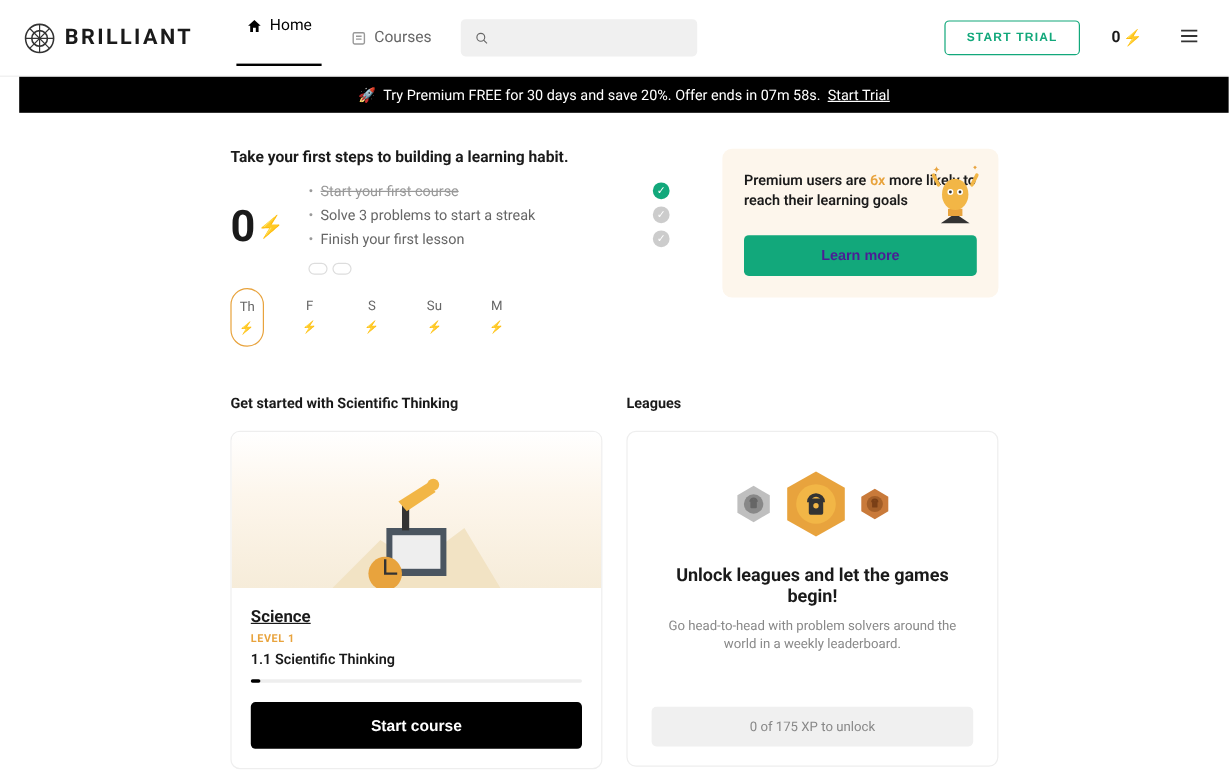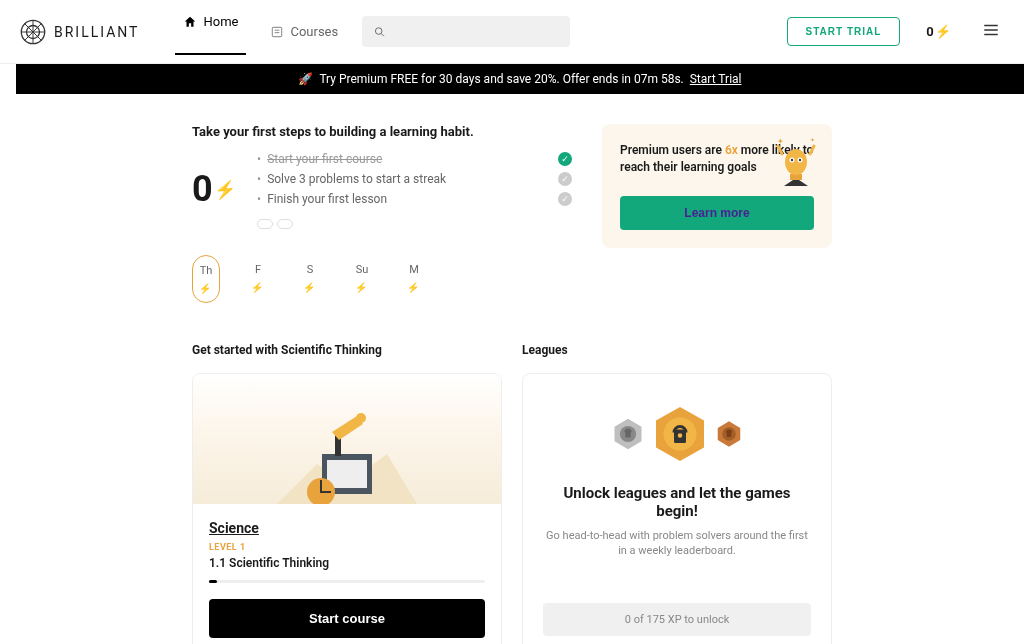--- a/index.html
+++ b/index.html
@@ -2,41 +2,41 @@
 <html><head>
 <meta charset="utf-8">
 <style>
   * { box-sizing: border-box; margin: 0; padding: 0; }
   body { font-family: -apple-system, BlinkMacSystemFont, "Segoe UI", Roboto, sans-serif; color: #1a1a1a; background: #fff; }
   
   
   .header { display: flex; align-items: center; padding: 8px 20px; gap: 16px; border-bottom: 1px solid #eee; }
   .logo-wrap { display: flex; align-items: center; gap: 8px; margin-right: 20px; }
   .logo-icon { width: 26px; height: 26px; }
-  .logo-text { font-weight: 400; letter-spacing: 2px; font-size: 14px; }
+  .logo-text { font-weight: 700; letter-spacing: 2px; font-size: 18px; }
   .nav-item { display: flex; align-items: center; gap: 6px; font-size: 13px; color: #666; cursor: pointer; padding: 6px 8px; }
   .nav-item.active { color: #000; border-bottom: 2px solid #000; padding-bottom: 24px; }
   .nav-icon { width: 14px; height: 14px; }
   .search-bar { flex: 1; background: #f0f0f0; border-radius: 4px; padding: 8px 12px; display: flex; align-items: center; max-width: 260px; }
   .search-bar input { border: none; background: transparent; outline: none; width: 100%; font-size: 13px; }
   .spacer { flex: 1; }
   .trial-btn { border: 1px solid #12a87b; color: #12a87b; background: #fff; padding: 8px 18px; font-size: 10px; font-weight: 700; letter-spacing: 1px; border-radius: 4px; cursor: pointer; }
   .points { font-size: 13px; font-weight: 700; margin: 0 10px; display: flex; align-items: center; gap: 2px; }
   .menu-icon { cursor: pointer; padding: 4px; }
   
   
   .promo { background: #000; color: #fff; text-align: center; padding: 8px; font-size: 12px; margin-left: 16px; }
   .promo .underline { text-decoration: underline; cursor: pointer; }
   
   
   .container { max-width: 680px; margin: 0 auto; padding: 30px 20px; }
   .welcome { font-size: 22px; font-weight: 700; margin-bottom: 24px; }
   
   
-  .top-row { display: flex; gap: 30px; align-items: flex-start; }
+  .top-row { display: flex; gap: 44px; align-items: flex-start; }
   .steps-col { flex: 1; }
   .steps-header { font-size: 13px; font-weight: 700; margin-bottom: 10px; }
   .steps-body { display: flex; gap: 20px; }
   .big-zero { font-size: 36px; font-weight: 700; display: flex; align-items: center; gap: 2px; }
   .step-list { flex: 1; }
   .step-item { display: flex; align-items: center; justify-content: space-between; font-size: 12px; color: #666; padding: 3px 0; }
   .step-item.done .txt { text-decoration: line-through; color: #999; }
   .bullet { margin-right: 6px; color: #999; }
   .check-circle { width: 14px; height: 14px; border-radius: 50%; background: #ccc; display: inline-flex; align-items: center; justify-content: center; color: #fff; font-size: 9px; }
   .check-circle.green { background: #12a87b; }
@@ -44,21 +44,21 @@
   .pill { width: 16px; height: 10px; border: 1px solid #ddd; border-radius: 5px; }
   
   
   .promo-card { background: #fdf6ec; border-radius: 8px; padding: 18px; width: 230px; position: relative; }
   .promo-card-text { font-size: 12px; font-weight: 600; line-height: 1.4; }
   .promo-card-text .orange { color: #e8a33d; }
   .promo-mascot { position: absolute; right: 14px; top: 14px; }
   .learn-more-btn { background: #12a87b; color: #4c1d95; border: none; width: 100%; padding: 10px; margin-top: 20px; border-radius: 4px; font-size: 12px; font-weight: 600; cursor: pointer; }
   
   
-  .days { display: flex; gap: 24px; margin-top: 26px; }
+  .days { display: flex; gap: 24px; margin-top: 11px; }
   .day { display: flex; flex-direction: column; align-items: center; gap: 6px; width: 28px; padding: 8px 0; }
   .day.active { border: 1px solid #e8a33d; border-radius: 14px; }
   .day-label { font-size: 11px; color: #666; }
   .day-bolt { color: #ccc; font-size: 10px; }
   
   
   .section-row { display: flex; gap: 20px; margin-top: 40px; }
   .section-col { flex: 1; }
   .section-title { font-size: 12px; font-weight: 700; margin-bottom: 16px; }
   
@@ -262,19 +262,19 @@
                 <circle cx="20" cy="21" r="1.5" fill="#f2b646"></circle>
               </svg>
             <svg width="30" height="30" viewBox="0 0 40 40">
                 <polygon points="20,3 35,12 35,28 20,37 5,28 5,12" fill="#c97a3a"></polygon>
                 <circle cx="20" cy="20" r="9" fill="#a35e28"></circle>
                 <rect x="17" y="16" width="6" height="8" rx="1" fill="#7a3f16"></rect>
                 <path d="M17 18 a3 3 0 0 1 6 0" fill="none" stroke="#7a3f16" stroke-width="2"></path>
               </svg>
           </div>
           <div class="leagues-title">Unlock leagues and let the games begin!</div>
-          <div class="leagues-sub">Go head-to-head with problem solvers around the first in a weekly leaderboard.</div>
+          <div class="leagues-sub">Go head-to-head with problem solvers around the world in a weekly leaderboard.</div>
           <div class="xp-bar">0 of 175 XP to unlock</div>
         </div>
       </div>
     </div>
   </div>
 </div>
 
 </body></html>

